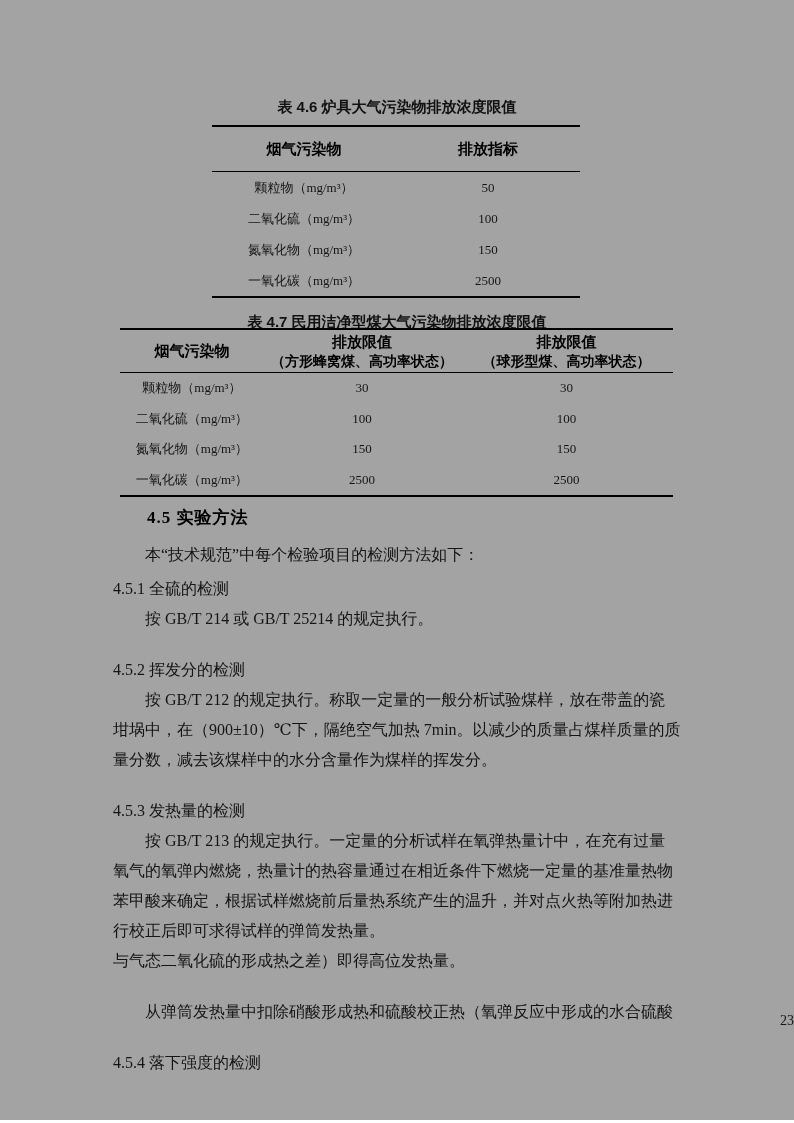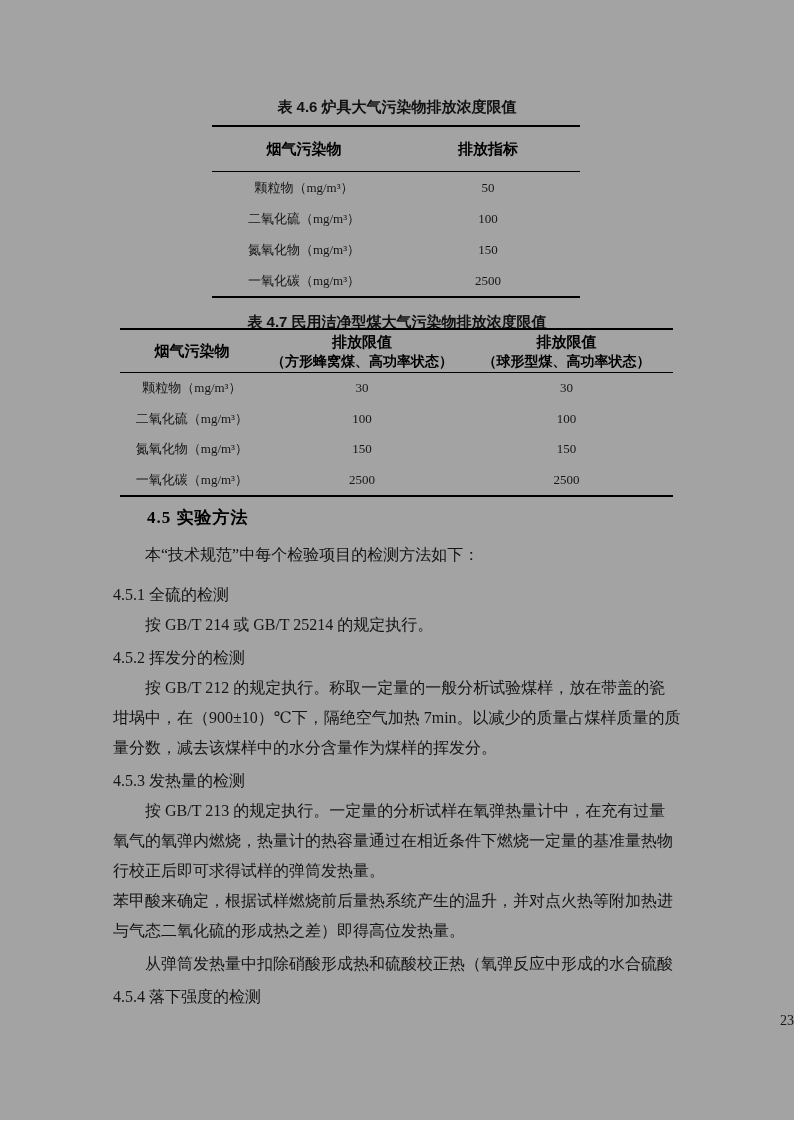--- a/index.html
+++ b/index.html
@@ -81,22 +81,22 @@
     left: 113px;
     width: 575px;
   }
   .bline {
     font-size: 16px;
     line-height: 30px;
     white-space: nowrap;
     color: #151515;
   }
   .indent { padding-left: 32px; }
-  .mt3 { margin-top: 3px; }
-  .mt4 { margin-top: 10px; }
+  .mt3 { margin-top: 21px; }
+  .mt4 { margin-top: 4px; }
 
   .page-number {
     position: absolute;
     top: 1008px;
     left: 0;
     width: 794px;
     text-align: right;
     font-size: 14px;
     line-height: 26px;
     color: #151515;
@@ -191,22 +191,22 @@
     <div class="bline indent">本“技术规范”中每个检验项目的检测方法如下：</div>
     <div class="bline mt4">4.5.1 全硫的检测</div>
     <div class="bline indent">按 GB/T 214 或 GB/T 25214 的规定执行。</div>
     <div class="bline mt3">4.5.2 挥发分的检测</div>
     <div class="bline indent">按 GB/T 212 的规定执行。称取一定量的一般分析试验煤样，放在带盖的瓷</div>
     <div class="bline">坩埚中，在（900±10）℃下，隔绝空气加热 7min。以减少的质量占煤样质量的质</div>
     <div class="bline">量分数，减去该煤样中的水分含量作为煤样的挥发分。</div>
     <div class="bline mt3">4.5.3 发热量的检测</div>
     <div class="bline indent">按 GB/T 213 的规定执行。一定量的分析试样在氧弹热量计中，在充有过量</div>
     <div class="bline">氧气的氧弹内燃烧，热量计的热容量通过在相近条件下燃烧一定量的基准量热物</div>
+    <div class="bline">苯甲酸来确定，根据试样燃烧前后量热系统产生的温升，并对点火热等附加热进</div>
     <div class="bline">行校正后即可求得试样的弹筒发热量。</div>
-    <div class="bline">苯甲酸来确定，根据试样燃烧前后量热系统产生的温升，并对点火热等附加热进</div>
     <div class="bline">与气态二氧化硫的形成热之差）即得高位发热量。</div>
     <div class="bline indent mt3">从弹筒发热量中扣除硝酸形成热和硫酸校正热（氧弹反应中形成的水合硫酸</div>
     <div class="bline mt3">4.5.4 落下强度的检测</div>
   </div>
 
   <div class="page-number">23</div>
 
 </div>
 
 </body></html>

